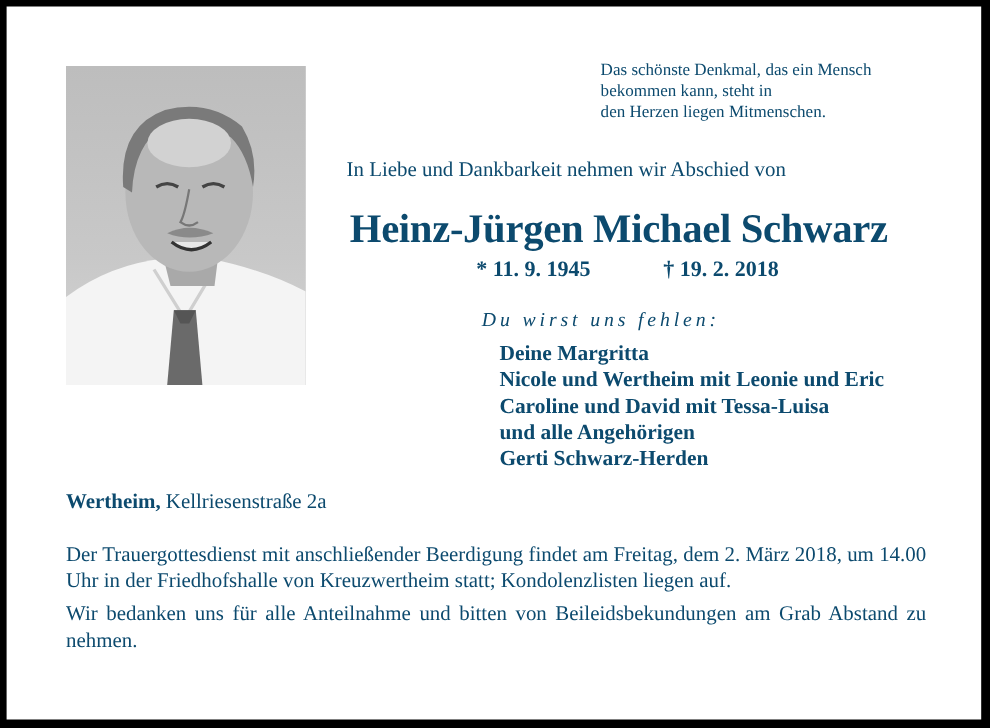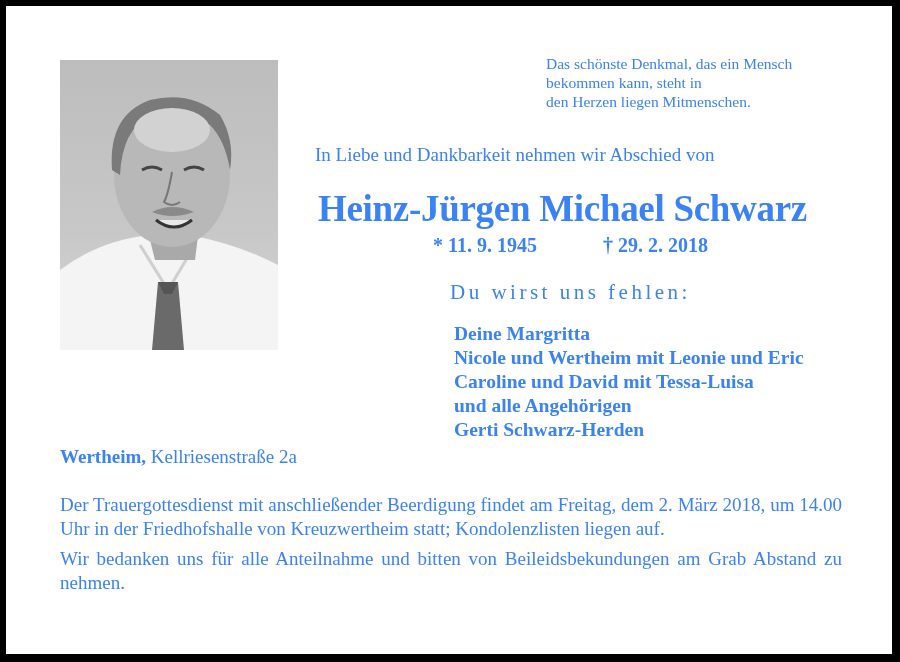--- a/index.html
+++ b/index.html
@@ -4,21 +4,21 @@
   <style>
     html, body { margin: 0; padding: 0; background: #ffffff; }
     .frame {
       position: relative;
       width: 900px; height: 662px;
       box-sizing: border-box;
       background: #ffffff;
       border-top: 6px solid #000; border-left: 6px solid #000;
       border-right: 8px solid #000; border-bottom: 8px solid #000;
       font-family: "Liberation Serif", "DejaVu Serif", serif;
-      color: #3b82f6;
+      color: #0c4a6e;
       overflow: hidden;
     }
     .photo {
       position: absolute;
       left: 54px; top: 54px;
       width: 218px; height: 290px;
       background: linear-gradient(180deg, #bdbdbd 0%, #c8c8c8 60%, #d6d6d6 100%);
       overflow: hidden;
     }
     .photo svg { width: 100%; height: 100%; display: block; }
@@ -41,26 +41,26 @@
     }
     .dates {
       position: absolute;
       top: 228px; left: 427px;
       font-size: 20px; font-weight: bold; white-space: nowrap;
     }
     .dates .born { position: absolute; left: 0; }
     .dates .died { position: absolute; left: 170px; }
     .missed {
       position: absolute;
-      left: 444px; top: 274px;
-      font-size: 21px; letter-spacing: 3.5px; white-space: nowrap;
+      left: 432px; top: 274px;
+      font-size: 18px; letter-spacing: 3.5px; white-space: nowrap; font-style: italic;
     }
     .family {
       position: absolute;
-      left: 448px; top: 316px;
+      left: 448px; top: 304px;
       font-size: 19.5px; font-weight: bold; line-height: 24px;
     }
     .family div { white-space: nowrap; }
     .address {
       position: absolute;
       left: 54px; top: 440px;
       font-size: 19px; white-space: nowrap; text-align: center;
     }
     .address .city { font-weight: bold; }
     .body-text {
@@ -111,21 +111,21 @@
     <div>bekommen kann, steht in</div>
     <div>den Herzen liegen Mitmenschen.</div>
   </div>
 
   <div class="intro">In Liebe und Dankbarkeit nehmen wir Abschied von</div>
 
   <div class="name">Heinz-Jürgen Michael Schwarz</div>
 
   <div class="dates">
     <span class="born">* 11. 9. 1945</span>
-    <span class="died">† 29. 2. 2018</span>
+    <span class="died">† 19. 2. 2018</span>
   </div>
 
   <div class="missed">Du wirst uns fehlen:</div>
 
   <div class="family">
     <div>Deine Margritta</div>
     <div>Nicole und Wertheim mit Leonie und Eric</div>
     <div>Caroline und David mit Tessa-Luisa</div>
     <div>und alle Angehörigen</div>
     <div>Gerti Schwarz-Herden</div>

